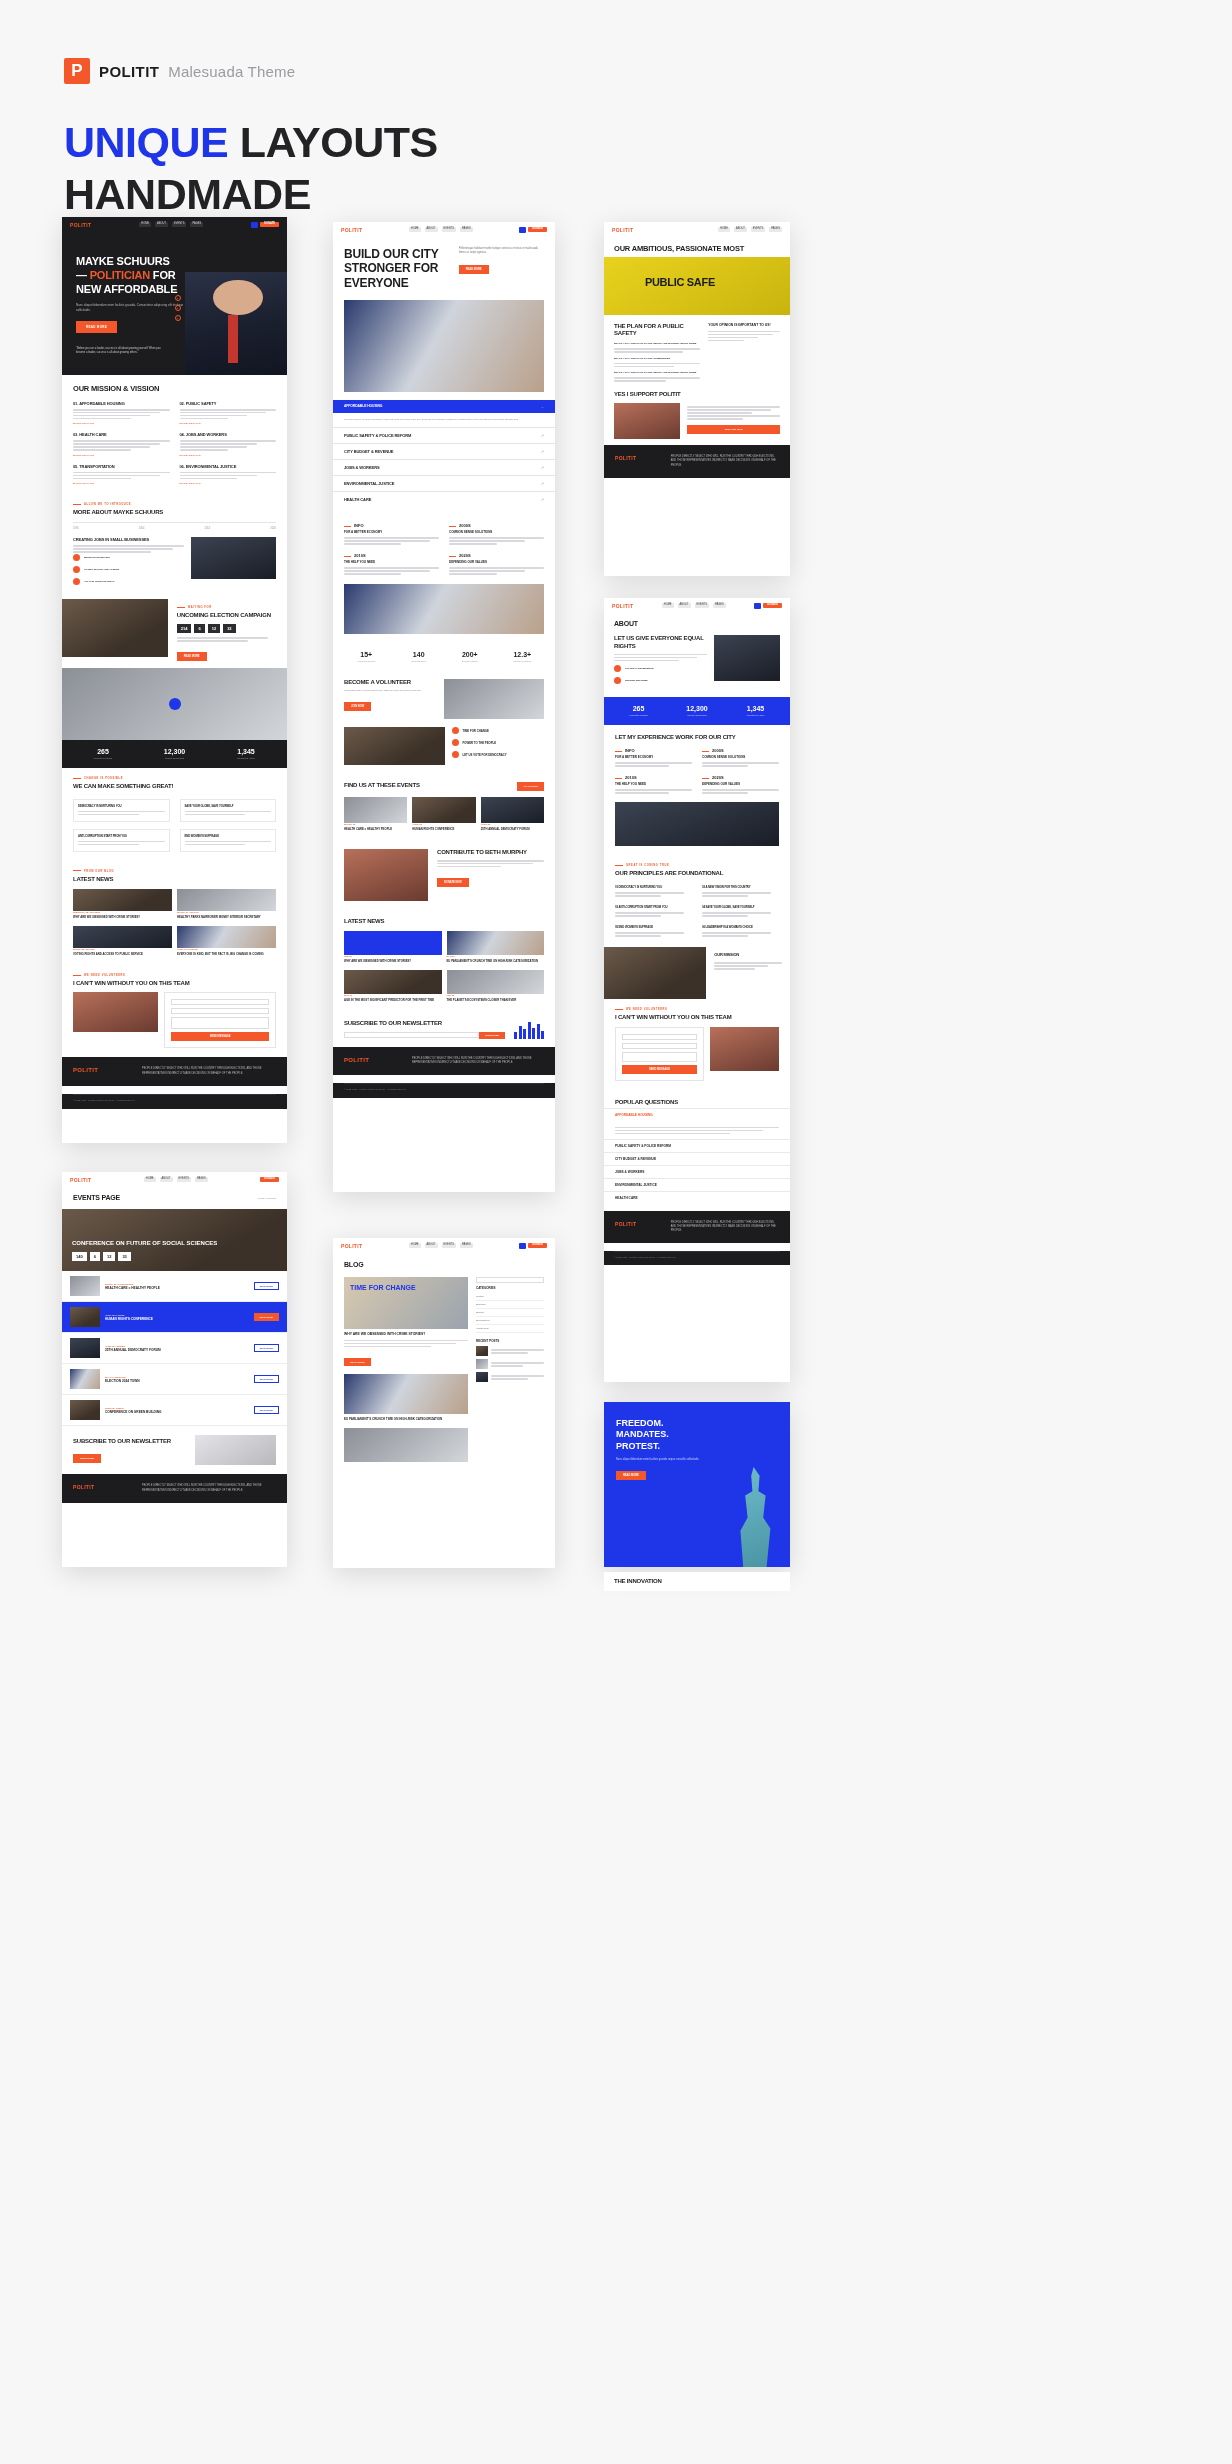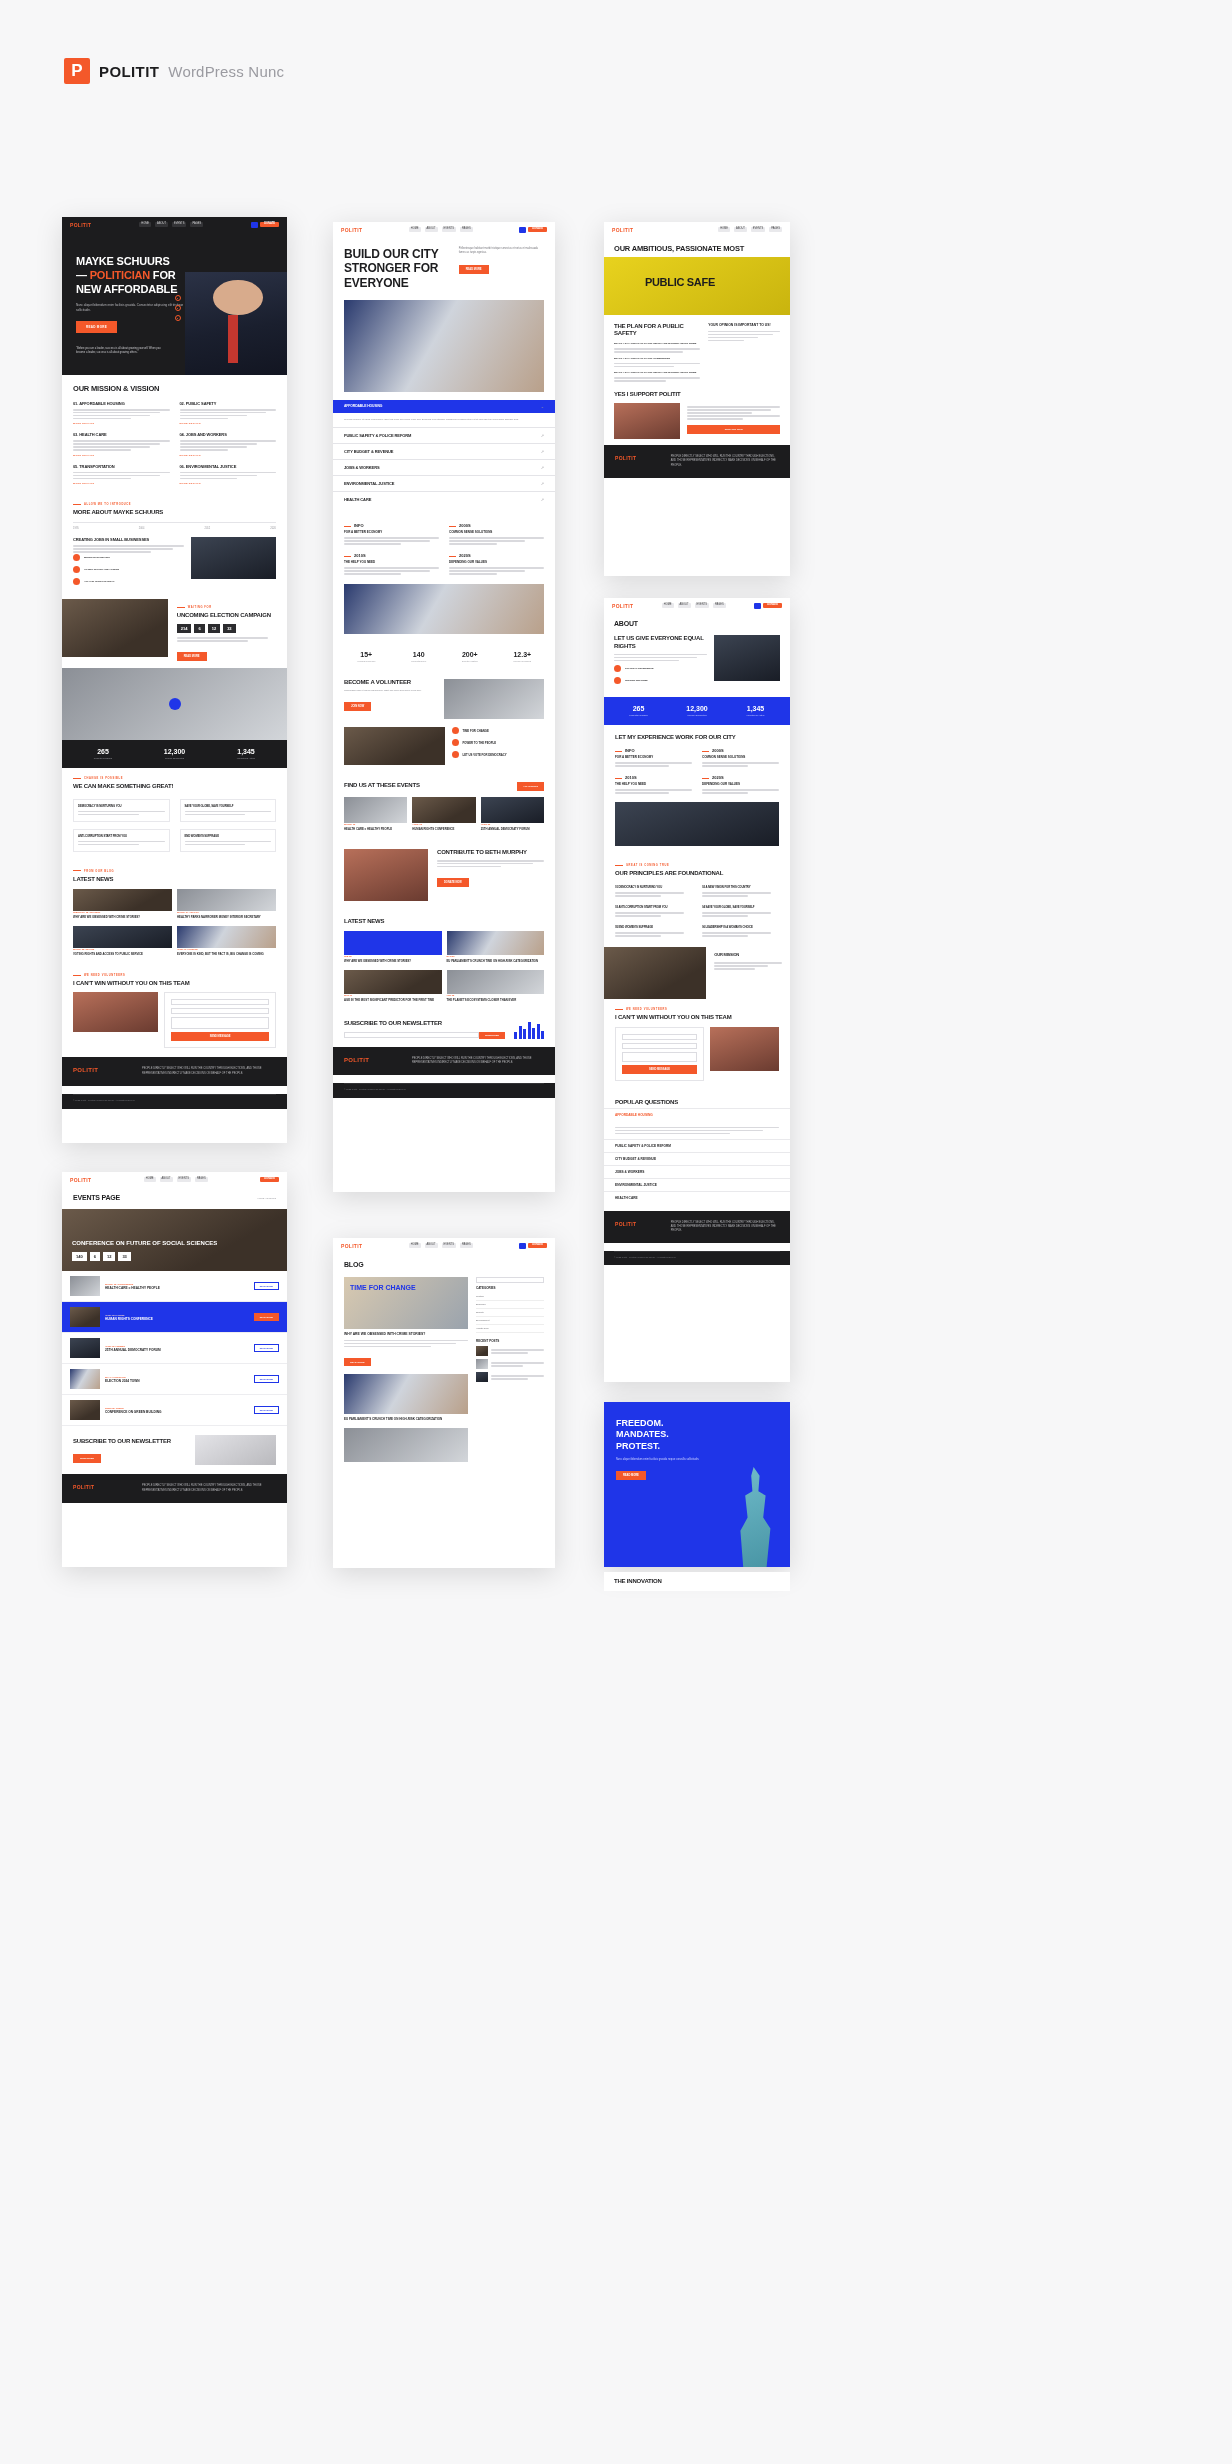--- a/index.html
+++ b/index.html
@@ -194,21 +194,25 @@
   .spinner-bars { display:flex; gap:1.5px; align-items:flex-end; height:18px; }
   .spinner-bars span { width:3px; background:#1f35e8; }
 </style>
 </head>
 <body>
 
 <div class="page-head">
   <div class="brand">
     <div class="brand-mark">P</div>
     <span class="brand-name">POLITIT</span>
-    <span class="brand-sub">WordPress Nunc</span>
+    <span class="brand-sub">Malesuada Theme</span>
+  </div>
+  <div class="big-title">
+    <span class="hl">UNIQUE</span><span> LAYOUTS</span><br>
+    <span>HANDMADE</span>
   </div>
 </div>
 
 <div class="mock m1">
   <div class="nav dark">
     <span class="logo-mini">POLITIT</span>
     <div class="nav-links">
       <span>HOME</span>
       <span>ABOUT</span>
       <span>EVENTS</span>

